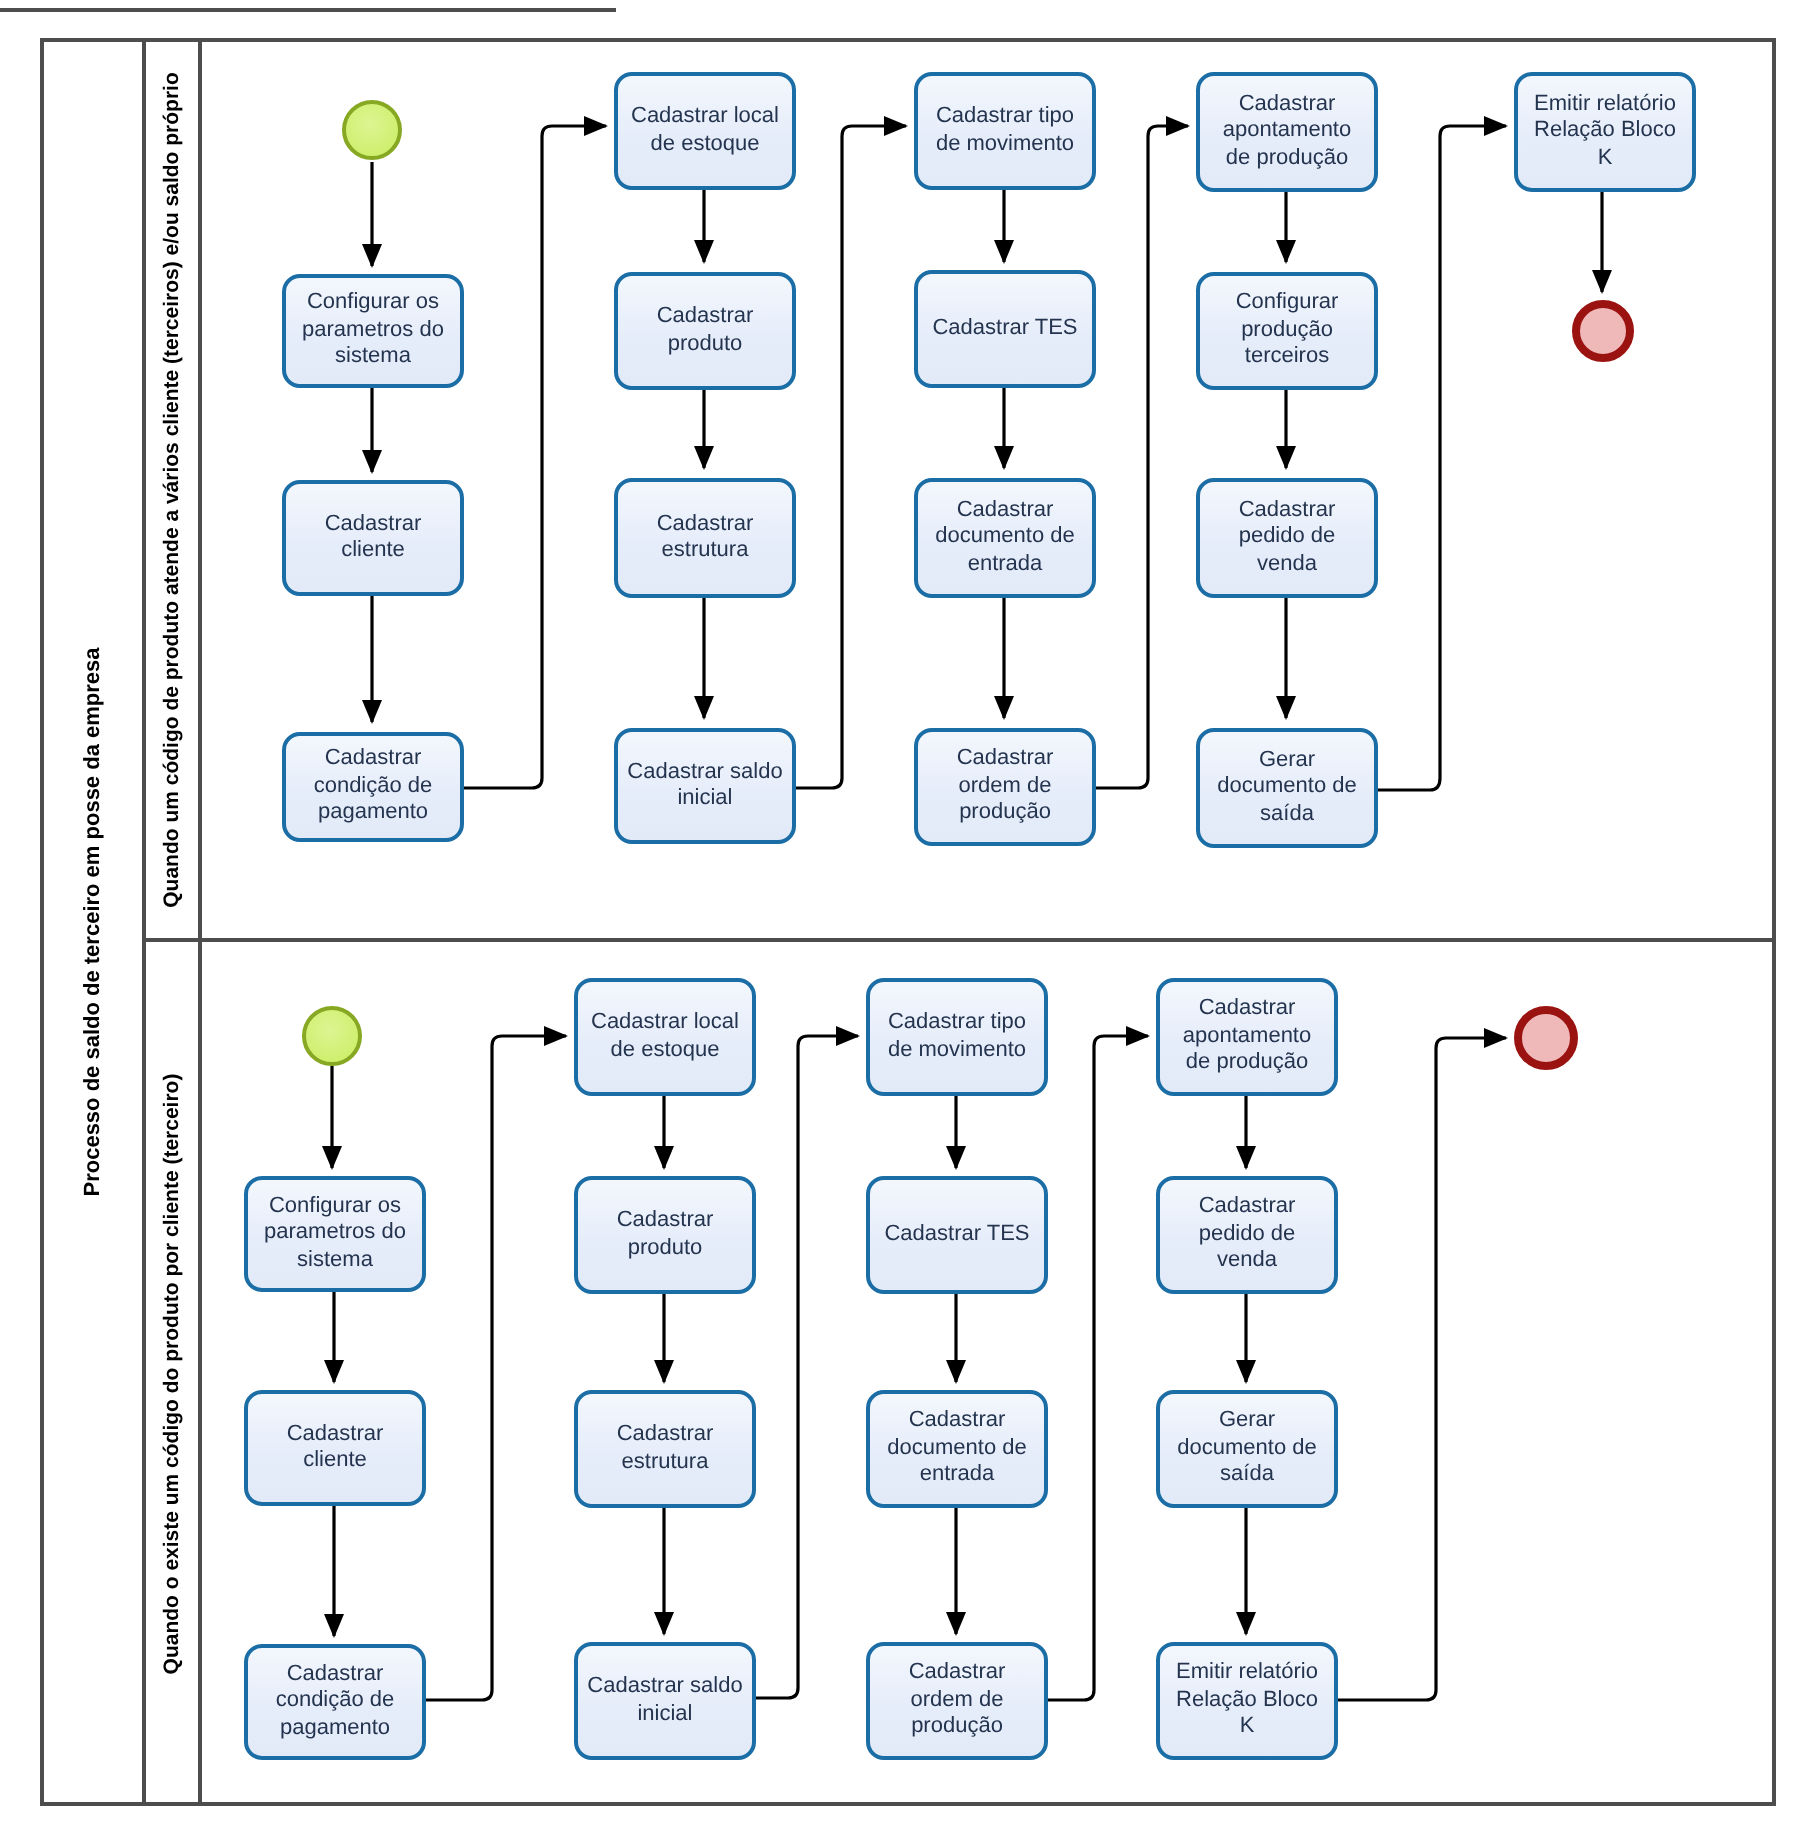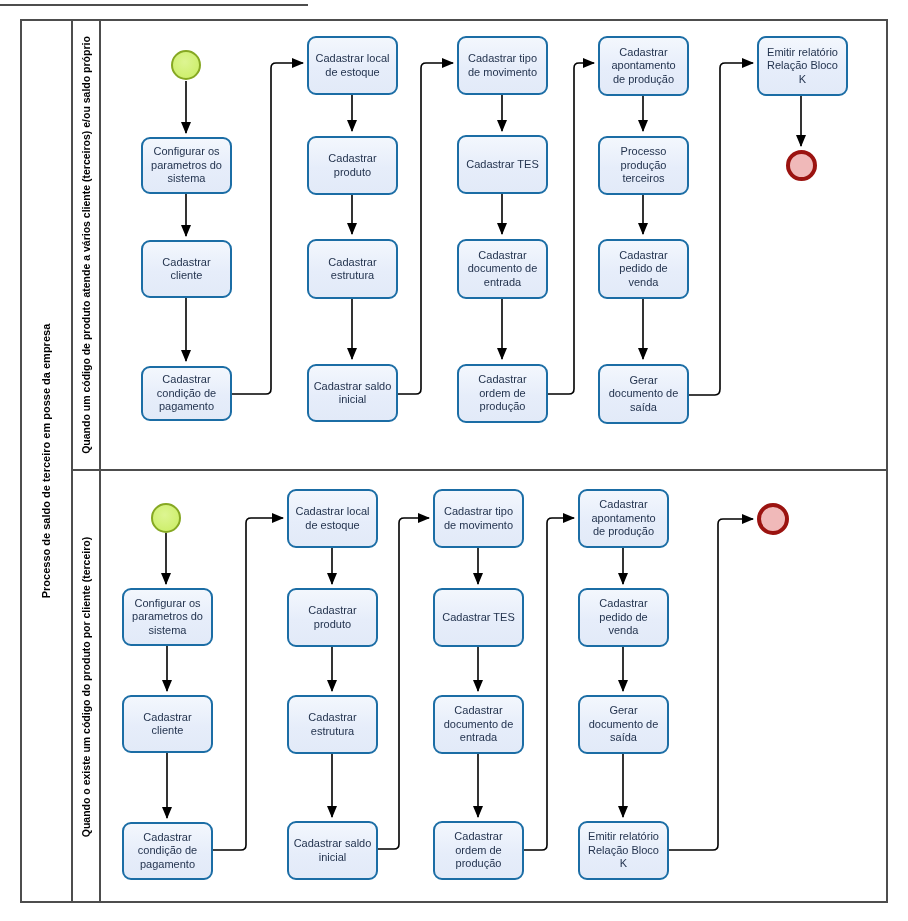--- a/index.html
+++ b/index.html
@@ -98,21 +98,21 @@
   <div class="task" style="left:141px;top:366px;height:55px;">Cadastrar condição de pagamento</div>
   <div class="task" style="left:307px;top:36px;height:59px;">Cadastrar local de estoque</div>
   <div class="task" style="left:307px;top:136px;height:59px;">Cadastrar produto</div>
   <div class="task" style="left:307px;top:239px;height:60px;">Cadastrar estrutura</div>
   <div class="task" style="left:307px;top:364px;height:58px;">Cadastrar saldo inicial</div>
   <div class="task" style="left:457px;top:36px;height:59px;">Cadastrar tipo de movimento</div>
   <div class="task" style="left:457px;top:135px;height:59px;">Cadastrar TES</div>
   <div class="task" style="left:457px;top:239px;height:60px;">Cadastrar documento de entrada</div>
   <div class="task" style="left:457px;top:364px;height:59px;">Cadastrar ordem de produção</div>
   <div class="task" style="left:598px;top:36px;height:60px;">Cadastrar apontamento de produção</div>
-  <div class="task" style="left:598px;top:136px;height:59px;">Processo produção terceiros</div>
+  <div class="task" style="left:598px;top:136px;height:59px;">Configurar produção terceiros</div>
   <div class="task" style="left:598px;top:239px;height:60px;">Cadastrar pedido de venda</div>
   <div class="task" style="left:598px;top:364px;height:60px;">Gerar documento de saída</div>
   <div class="task" style="left:757px;top:36px;height:60px;">Emitir relatório Relação Bloco K</div>
 
   <div class="event start" style="left:151px;top:503px;"></div>
   <div class="event end" style="left:757px;top:503px;width:32px;height:32px;"></div>
 
   <div class="task" style="left:122px;top:588px;height:58px;">Configurar os parametros do sistema</div>
   <div class="task" style="left:122px;top:695px;height:58px;">Cadastrar cliente</div>
   <div class="task" style="left:122px;top:822px;height:58px;">Cadastrar condição de pagamento</div>

